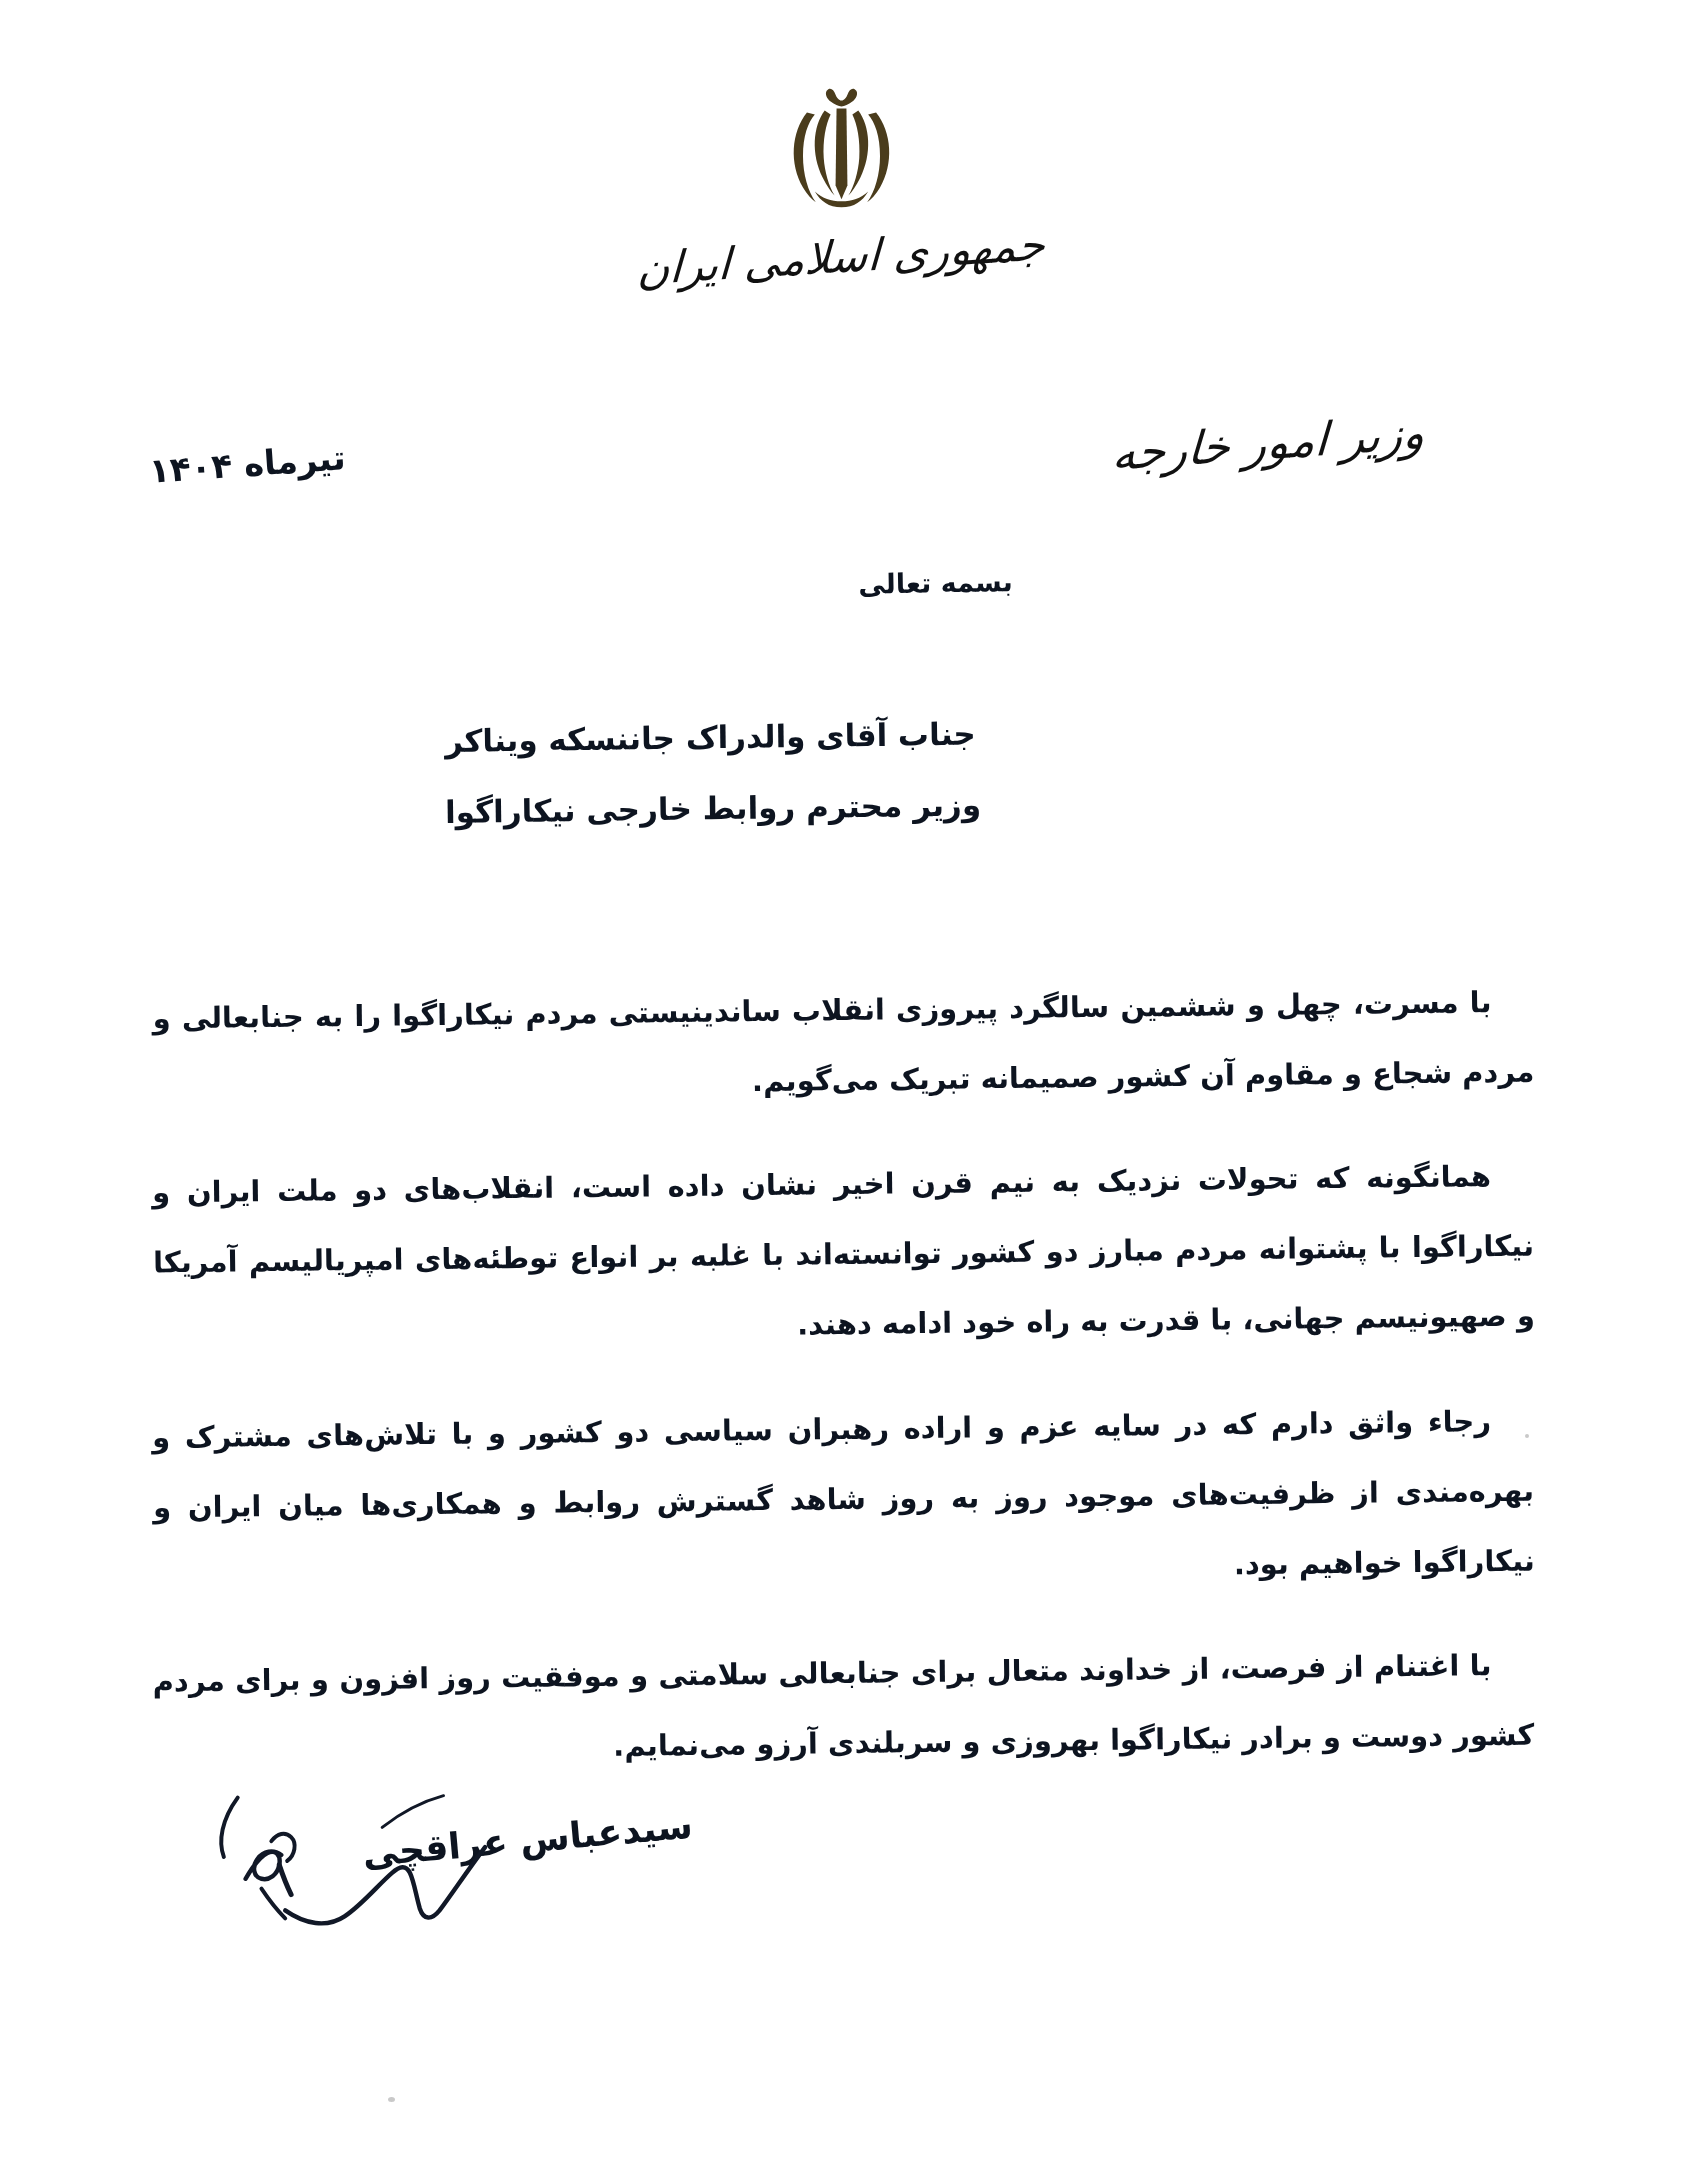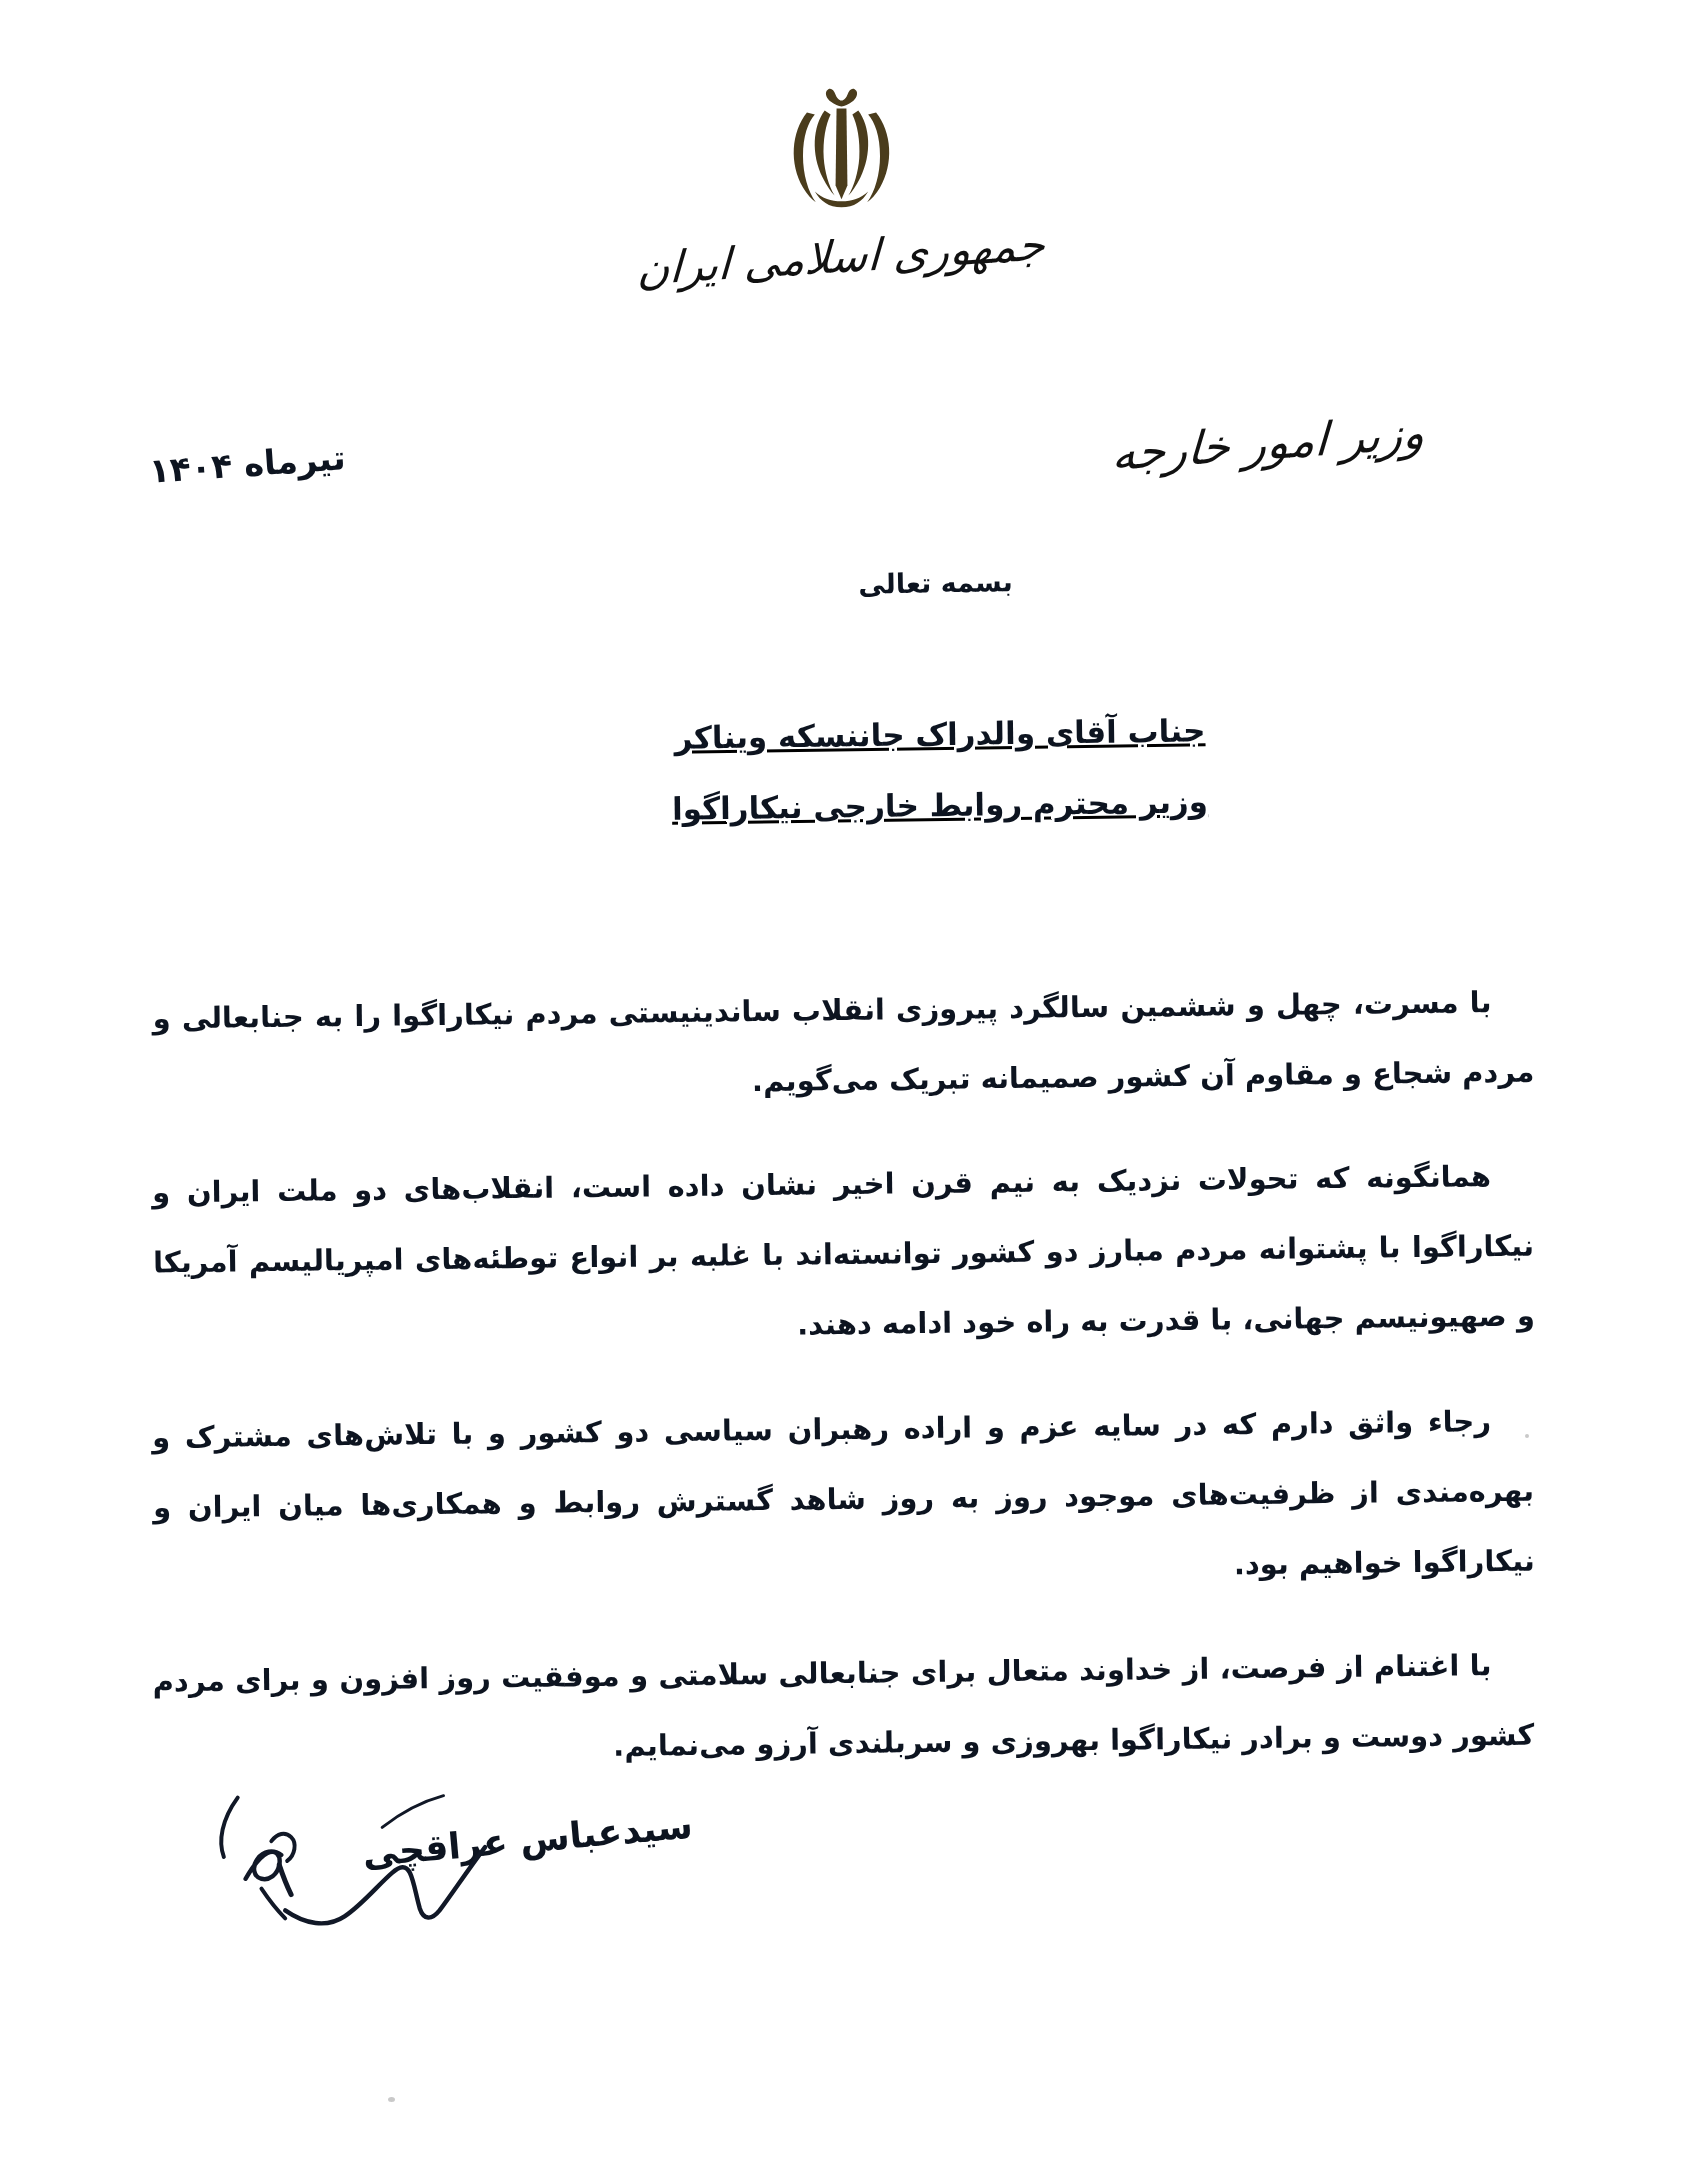--- a/index.html
+++ b/index.html
@@ -87,22 +87,21 @@
     color: #0d1420;
     transform: rotate(-1deg);
   }
 
   
   .addressee {
     position: absolute;
     top: 718px;
     right: 248px;
     width: 990px;
-    text-align: center;
-    text-decoration: underline;
+    text-align: left;
   }
   .addressee-line {
     font-size: 31px;
     font-weight: 700;
     color: #0d1420;
     line-height: 1.05;
     margin-bottom: 38px;
     transform: rotate(-0.8deg);
     white-space: nowrap;
   }

